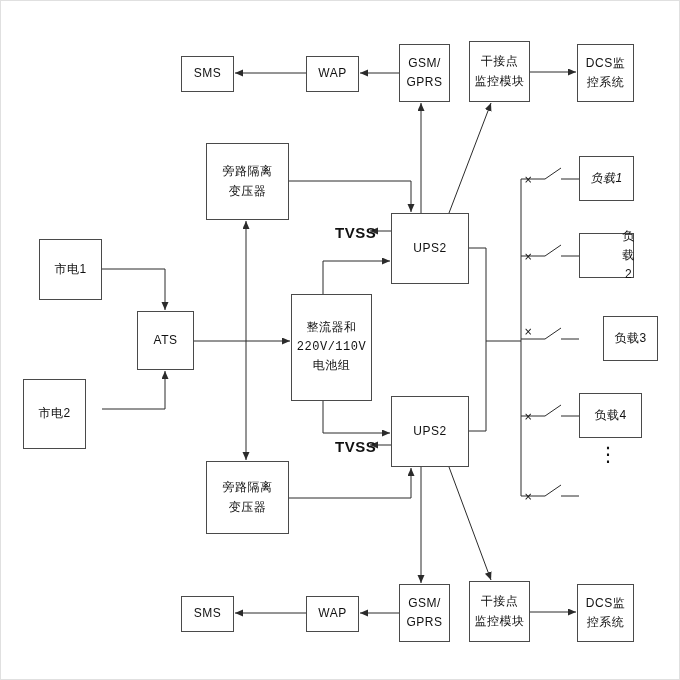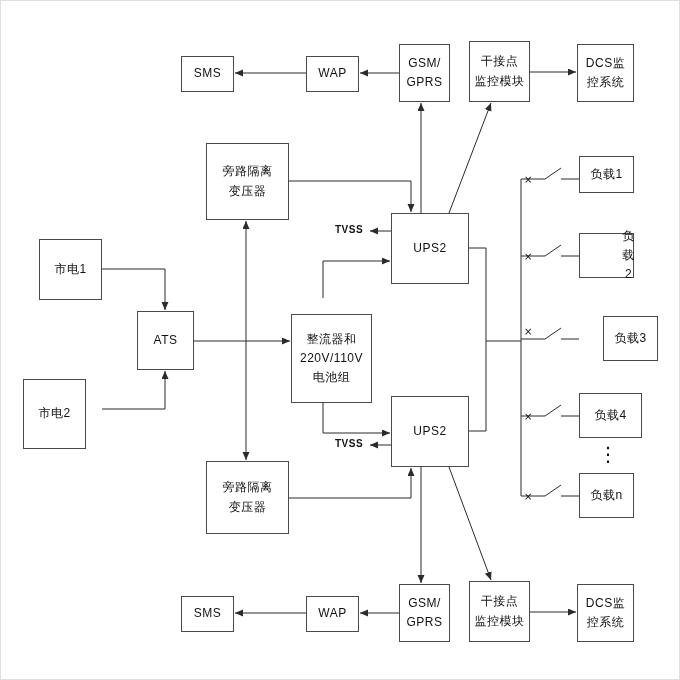--- a/index.html
+++ b/index.html
@@ -32,21 +32,21 @@
     justify-content: center;
     text-align: center;
     font-size: 12px;
     line-height: 1.6;
     color: #111111;
     white-space: pre-line;
     letter-spacing: 0.5px;
   }
   .floating-label {
     position: absolute;
-    font-size: 10px;
+    font-size: 15px;
     font-weight: bold;
     color: #111111;
     letter-spacing: 0.5px;
   }
   .ellipsis {
     position: absolute;
     font-size: 20px;
     color: #111111;
     line-height: 1;
   }
@@ -140,39 +140,38 @@
 监控模块</div>
   <div class="node" style="left:576px; top:43px; width:57px; height:58px;">DCS监
 控系统</div>
 
   <div class="node" style="left:205px; top:142px; width:83px; height:77px;">旁路隔离
 变压器</div>
   <div class="node" style="left:390px; top:212px; width:78px; height:71px;">UPS2</div>
   <div class="node" style="left:38px; top:238px; width:63px; height:61px;">市电1</div>
   <div class="node" style="left:136px; top:310px; width:57px; height:59px;">ATS</div>
   <div class="node" style="left:22px; top:378px; width:63px; height:70px;">市电2</div>
-  <div class="node" style="left:290px; top:313px; width:81px; height:89px;">整流器和
+  <div class="node" style="left:290px; top:293px; width:81px; height:107px;font-family:Liberation Mono, monospace;">整流器和
 220V/110V
 电池组</div>
   <div class="node" style="left:390px; top:395px; width:78px; height:71px;">UPS2</div>
   <div class="node" style="left:205px; top:460px; width:83px; height:73px;">旁路隔离
 变压器</div>
 
   <div class="node" style="left:180px; top:595px; width:53px; height:36px;">SMS</div>
   <div class="node" style="left:305px; top:595px; width:53px; height:36px;">WAP</div>
   <div class="node" style="left:398px; top:583px; width:51px; height:58px;">GSM/
 GPRS</div>
   <div class="node" style="left:468px; top:580px; width:61px; height:61px;">干接点
 监控模块</div>
   <div class="node" style="left:576px; top:583px; width:57px; height:58px;">DCS监
 控系统</div>
 
-  <div class="node" style="left:578px; top:155px; width:55px; height:37px;">负载1</div>
+  <div class="node" style="left:578px; top:155px; width:55px; height:45px;font-style:italic;">负载1</div>
   <div class="node" style="left:578px; top:232px; width:55px; height:45px;padding-left:44px;">负载2</div>
   <div class="node" style="left:578px; top:315px; width:55px; height:45px;margin-left:24px;">负载3</div>
   <div class="node" style="left:578px; top:392px; width:63px; height:45px;">负载4</div>
   <div class="ellipsis" style="left:597px; top:443px;">⋮</div>
-  <div class="node" style="left:578px; top:472px; width:55px; height:45px;">负载n</div>
 
   <div class="floating-label" style="left:334px; top:223px;">TVSS</div>
   <div class="floating-label" style="left:334px; top:437px;">TVSS</div>
 
 </div>
 
 </body></html>

